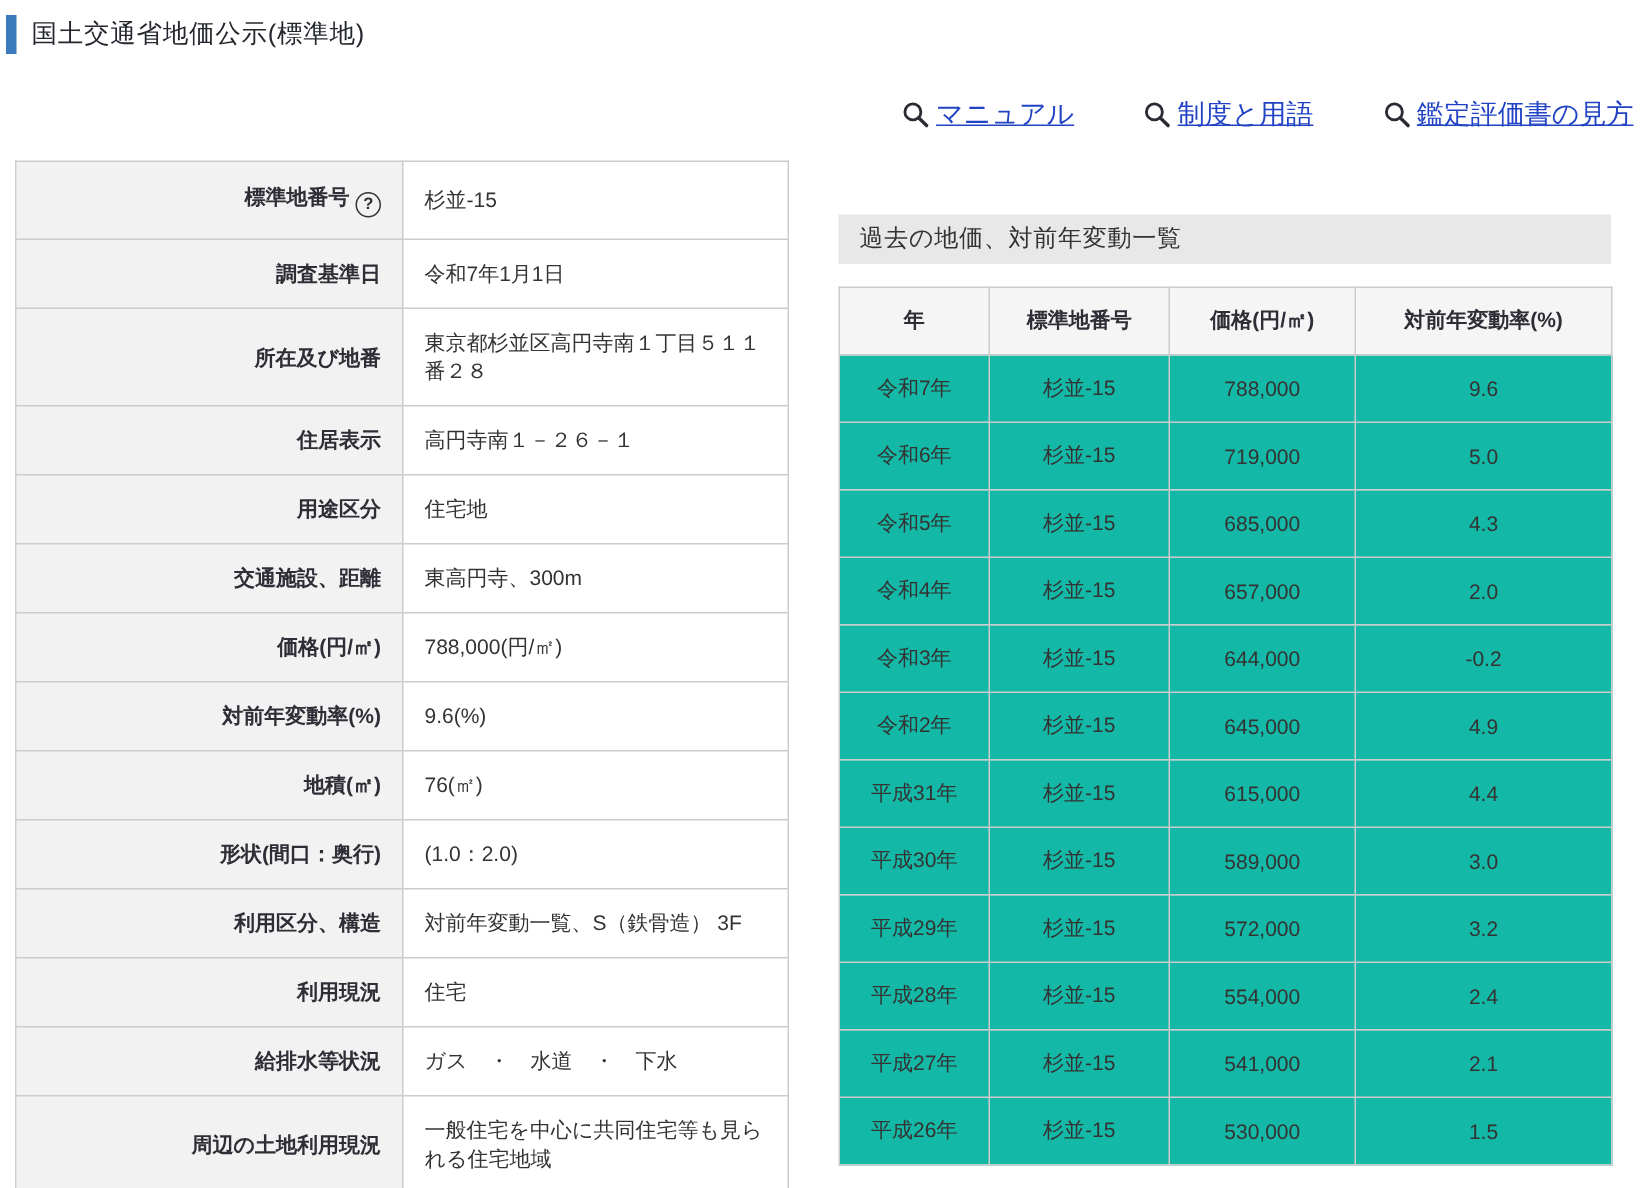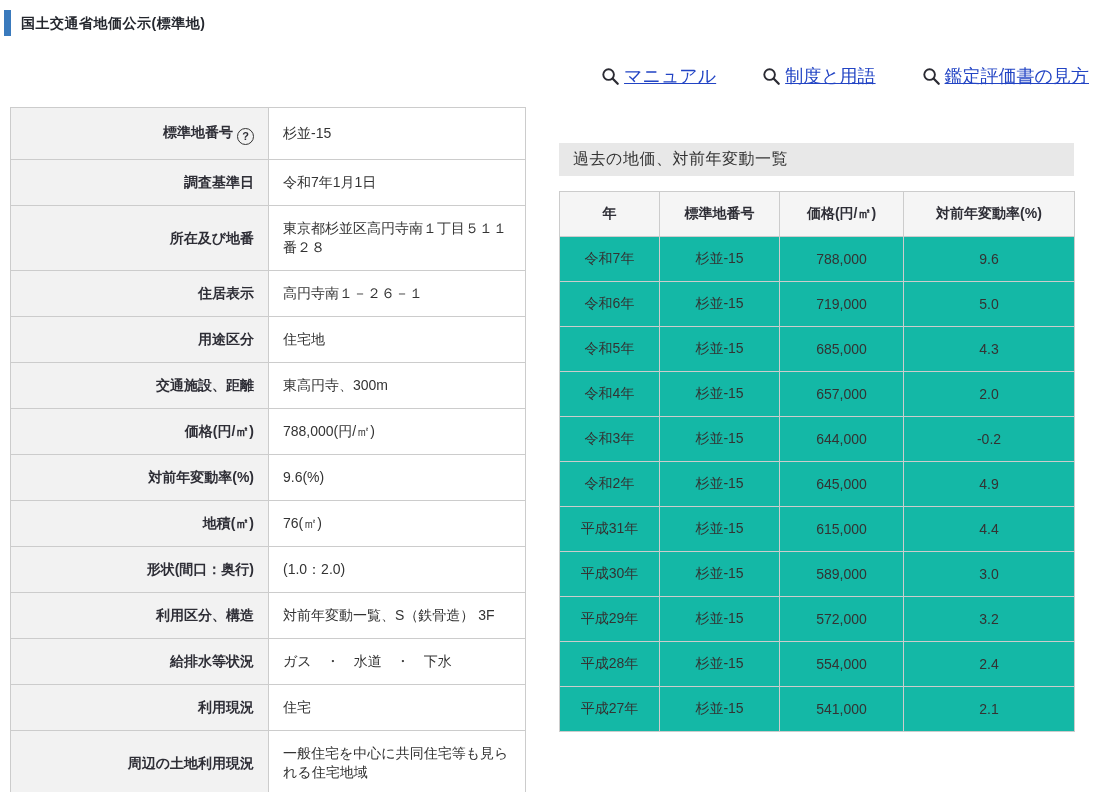--- a/index.html
+++ b/index.html
@@ -19,22 +19,22 @@
   .page{
     position:relative;
     width:1095px;
     height:792px;
     overflow:hidden;
     background:#fff;
   }
   
   .page-header{padding:10px 0 0 4px;}
   .page-title{
-    font-size:14px;
-    font-weight:bold;
+    font-size:17px;
+    font-weight:normal;
     line-height:26px;
     color:#24272e;
     border-left:7px solid var(--accent);
     padding-left:10px;
     letter-spacing:.5px;
   }
   
   .nav-links{
     margin-top:28px;
     padding-right:6px;
@@ -232,27 +232,27 @@
     <th><span>形状(間口：奥行)</span></th>
     <td>(1.0：2.0)</td>
   </tr>
 
   <tr>
     <th><span>利用区分、構造</span></th>
     <td>対前年変動一覧、S（鉄骨造） 3F</td>
   </tr>
 
   <tr>
+    <th><span>利用現況</span></th>
+    <td>住宅</td>
+  </tr>
+
+  <tr>
     <th><span>給排水等状況</span></th>
     <td>ガス　・　水道　・　下水</td>
-  </tr>
-
-  <tr>
-    <th><span>利用現況</span></th>
-    <td>住宅</td>
   </tr>
 
   <tr>
     <th><span>周辺の土地利用現況</span></th>
     <td>一般住宅を中心に共同住宅等も見られる住宅地域</td>
   </tr>
 </tbody>
     </table>
 
     <div class="history-col">
@@ -334,18 +334,24 @@
               <td>杉並-15</td>
               <td>554,000</td>
               <td>2.4</td>
             </tr>
             <tr>
               <td>平成27年</td>
               <td>杉並-15</td>
               <td>541,000</td>
               <td>2.1</td>
             </tr>
+            <tr>
+              <td>平成26年</td>
+              <td>杉並-15</td>
+              <td>530,000</td>
+              <td>1.5</td>
+            </tr>
           </tbody>
       </table>
     </div>
 
   </div>
 </div>
 
 </body></html>

